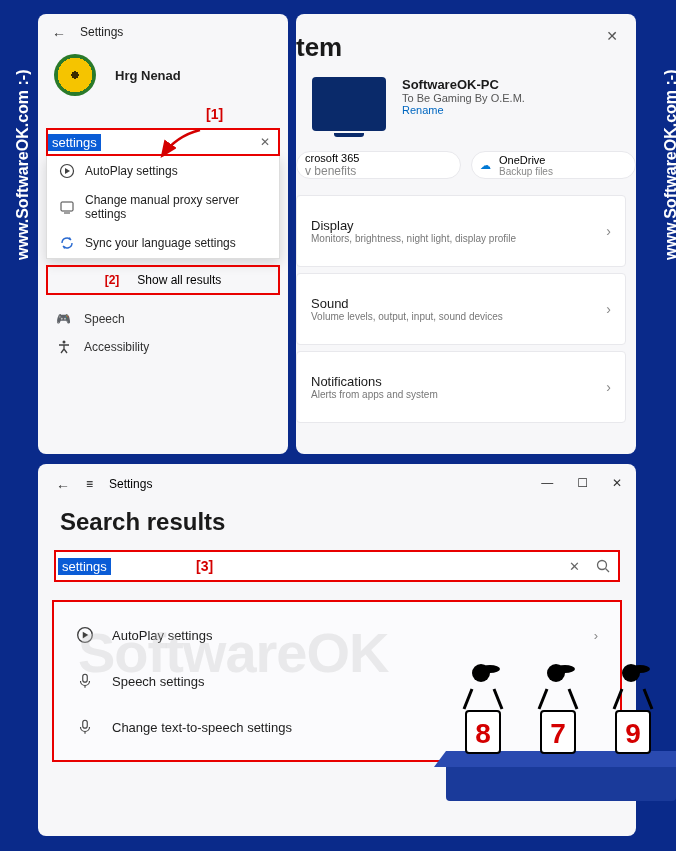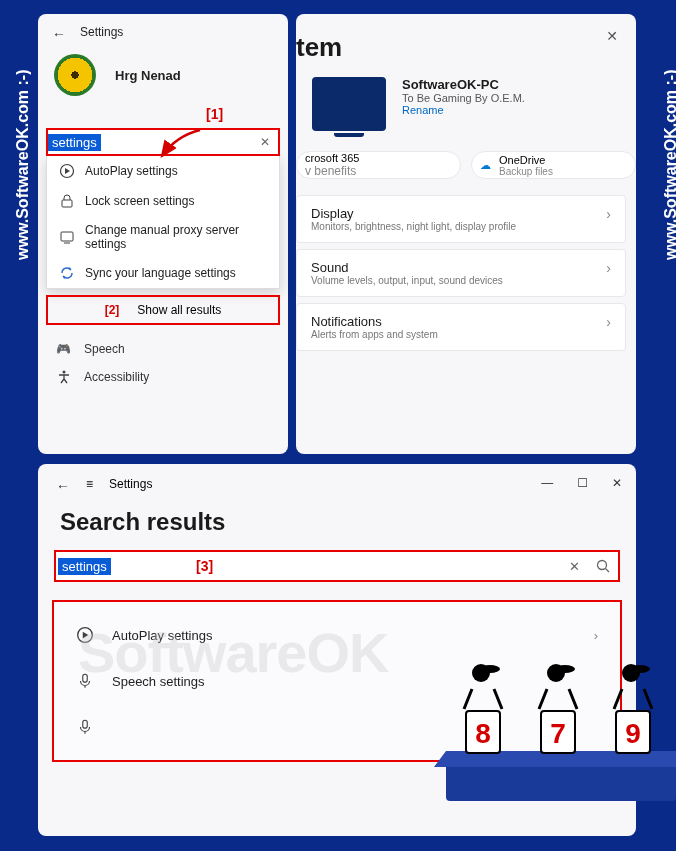--- a/index.html
+++ b/index.html
@@ -32,21 +32,21 @@
 .system-title{font-size:26px;font-weight:600;padding:18px 0 14px 0;color:#1a1a1a}
 .pc-row{display:flex;gap:16px;padding:0 16px 16px}
 .pc-icon{width:74px;height:54px;background:#0a2a6a;border-radius:4px;position:relative}
 .pc-icon::after{content:"";position:absolute;bottom:-6px;left:30%;width:40%;height:4px;background:#0a2a6a;border-radius:0 0 3px 3px}
 .pc-info{font-size:12px}
 .pc-name{font-weight:600;font-size:13px;color:#1a1a1a}
 .pc-sub{color:#555;font-size:11px}
 .pc-link{color:#0067c0;font-size:11px;cursor:pointer}
 .tile-row{display:flex;gap:10px;padding:4px 0 12px}
 .tile{flex:1;background:#fff;border-radius:16px;padding:0 8px;display:flex;align-items:center;gap:8px;font-size:11px;border:1px solid #e8e8ec}
-.card{background:#fff;border:1px solid #e8e8ec;border-radius:4px;margin:4px 10px 6px 0;padding:10px 14px;display:flex;align-items:flex-start;justify-content:space-between;cursor:pointer}
+.card{background:#fff;border:1px solid #e8e8ec;border-radius:4px;margin:4px 10px 6px 0;padding:22px 14px;display:flex;align-items:center;justify-content:space-between;cursor:pointer}
 .card-title{font-size:13px;color:#1a1a1a}
 .card-sub{font-size:10px;color:#777}
 .chev{color:#888;font-size:14px}
 .b-hdr{display:flex;align-items:center;gap:16px;padding:12px 18px;font-size:12px}
 .b-title{font-size:24px;font-weight:600;padding:4px 22px 14px;color:#1a1a1a}
 .b-search{margin:0 16px;height:32px;border:2px solid #e80000;background:#fff;display:flex;align-items:center;position:relative}
 .b-search .num{position:absolute;left:140px;color:#d40000;font-weight:bold;font-size:14px}
 .b-search-icons{position:absolute;right:8px;display:flex;gap:16px;color:#666;font-size:13px}
 .results-box{margin:18px 14px 0;border:2px solid #e80000;padding:10px 4px;background:#fbfbfd}
 .r-item{display:flex;align-items:center;gap:18px;padding:14px 18px;font-size:13px;color:#222;cursor:pointer;position:relative}
@@ -94,29 +94,20 @@
           <svg width="16" height="16" viewBox="0 0 16 16">
             <circle cx="8" cy="8" r="6.5" fill="none" stroke="currentColor" stroke-width="1.2"></circle>
             <path d="M6,5 L11,8 L6,11 Z" fill="currentColor"></path>
           </svg>
         </span>
       <span>AutoPlay settings</span>
     </div>
     <div class="s-item">
       <span class="s-icon">
           <svg width="16" height="16" viewBox="0 0 16 16">
-            <rect x="3" y="7" width="10" height="7" rx="1" fill="none" stroke="currentColor"></rect>
-            <path d="M5,7 V5 a3,3 0 0,1 6,0 V7" fill="none" stroke="currentColor"></path>
-          </svg>
-        </span>
-      <span>Lock screen settings</span>
-    </div>
-    <div class="s-item">
-      <span class="s-icon">
-          <svg width="16" height="16" viewBox="0 0 16 16">
             <rect x="2" y="3" width="12" height="9" rx="1" fill="none" stroke="currentColor"></rect>
             <line x1="5" y1="14" x2="11" y2="14" stroke="currentColor"></line>
           </svg>
         </span>
       <span>Change manual proxy server settings</span>
     </div>
     <div class="s-item">
       <span class="s-icon">
           <svg width="16" height="16" viewBox="0 0 16 16">
             <path d="M3,8 a5,5 0 0,1 9,-3 M13,8 a5,5 0 0,1 -9,3" fill="none" stroke="#2a6ad0" stroke-width="1.4"></path>
@@ -242,20 +233,21 @@
         </span>
       <span>Speech settings</span>
     </div>
     <div class="r-item">
       <span class="r-icon">
           <svg width="18" height="18" viewBox="0 0 16 16">
             <rect x="6" y="2" width="4" height="7" rx="2" fill="none" stroke="currentColor"></rect>
             <path d="M4,8 a4,4 0 0,0 8,0 M8,12 L8,14" fill="none" stroke="currentColor"></path>
           </svg>
         </span>
+      <span>Change text-to-speech settings</span>
     </div>
   </div>
 </div>
 
 <svg class="judges" width="260" height="170">
   <rect x="20" y="110" width="230" height="50" rx="4" fill="#1a3a9a"></rect>
   <polygon points="20,110 250,110 262,126 8,126" fill="#2a4ab0"></polygon>
   <g transform="translate(40,20)">
     <circle cx="15" cy="12" r="9" fill="#000"></circle>
       <ellipse cx="24" cy="8" rx="10" ry="4" fill="#000"></ellipse>

